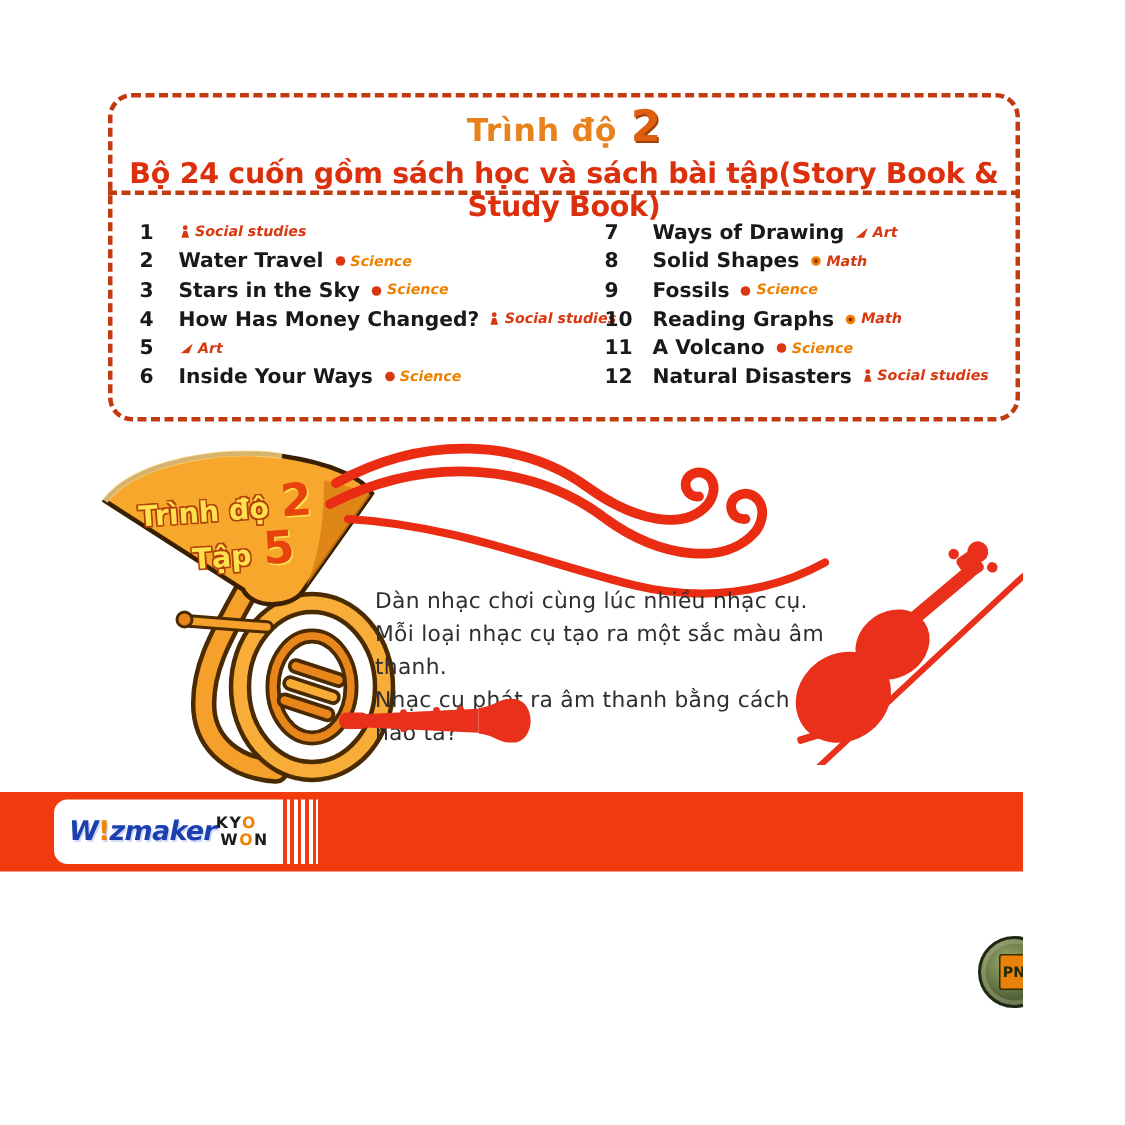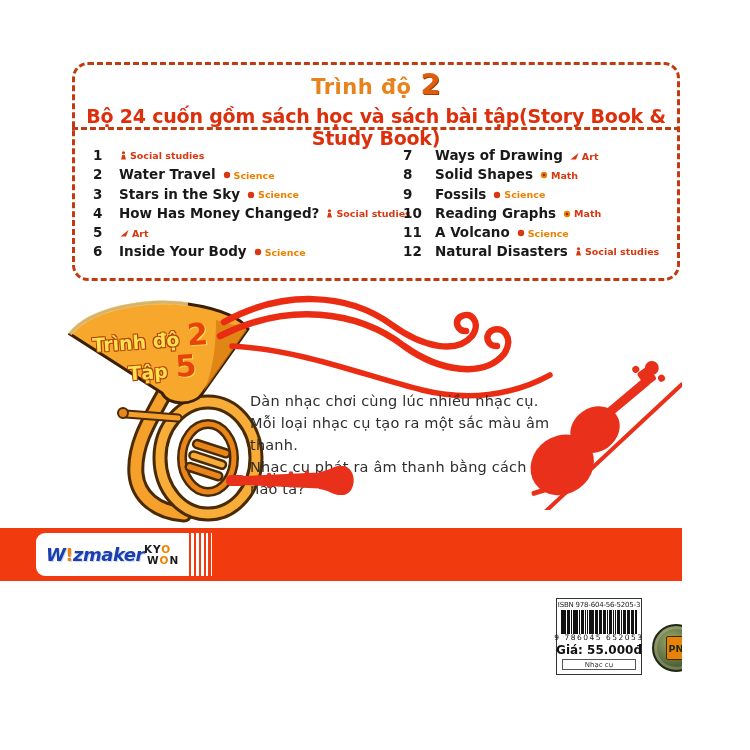--- a/index.html
+++ b/index.html
@@ -19,21 +19,21 @@
 
   .book-cols{position:absolute;left:18px;right:6px;top:82px;display:flex;}
   .book-col{display:flex;flex-direction:column;}
   .book-col.left{width:310px;}
   .book-col.right{flex:1;}
   .book-row{display:flex;align-items:baseline;height:19.3px;}
   .book-num{width:20px;font-size:13.5px;font-weight:bold;color:#191919;flex:none;}
   .book-col.right .book-num{width:26px;}
   .book-title{font-size:13.5px;font-weight:bold;color:#191919;margin-left:6px;white-space:nowrap;}
   .book-tag{margin-left:7px;display:inline-flex;align-items:center;gap:3px;
-            font-size:9.5px;font-weight:bold;white-space:nowrap;}
+            font-size:9.5px;font-weight:bold;white-space:nowrap;font-style:italic;}
   .tag-science{color:#ee8000;}
   .tag-math,.tag-social-studies,.tag-art{color:#d93710;}
   .tag-ic{display:inline-flex;}
 
   
   .art{position:absolute;}
   .badge{position:absolute;white-space:nowrap;transform:rotate(-4deg);}
   .badge .b-label{font-size:19px;font-weight:bold;color:#ffe14d;
         text-shadow:-1px -1px 0 #b3400a,1px -1px 0 #b3400a,-1px 1px 0 #b3400a,1px 1px 0 #b3400a;}
   .badge .b-num{font-size:30px;font-weight:bold;color:#e8420d;
@@ -160,21 +160,21 @@
                 <svg width="9" height="8" viewBox="0 0 9 8">
                   <path d="M0.5 7.5 L8.5 1 L6 7.5 Z" fill="#d93710"></path>
                 </svg>
               </span>
         <span>Art</span>
       </span>
     </div>
 
     <div class="book-row">
       <span class="book-num">6</span>
-      <span class="book-title">Inside Your Body</span>
+      <span class="book-title">Inside Your Ways</span>
       <span class="book-tag tag-science">
         <span class="tag-ic">
                 <svg width="8" height="8" viewBox="0 0 8 8">
                   <circle cx="4" cy="4" r="3.2" fill="#d93710"></circle>
                 </svg>
               </span>
         <span>Science</span>
       </span>
     </div>
   </div>
@@ -341,25 +341,18 @@
   <div class="band"></div>
   <div class="logo-pill">
     <span class="wizmaker"><span>W</span><span class="bang">!</span><span>zmaker</span></span>
     <span class="kyowon">
       <span>KY</span><span class="o">O</span><br>
       <span class="l2"><span>W</span><span class="o">O</span><span>N</span></span>
     </span>
   </div>
   <div class="pill-stripes"></div>
 
-  <div class="barcode-box">
-    <div class="isbn">ISBN 978-604-56-5205-3</div>
-    <div class="bars"></div>
-    <div class="digits">9 786045 652053</div>
-    <div class="price">Giá: 55.000đ</div>
-    <div class="category">Nhạc cụ</div>
-  </div>
 
   <div class="seal">
     <div class="seal-inner">PN</div>
   </div>
 
 </div>
 
 </body></html>

